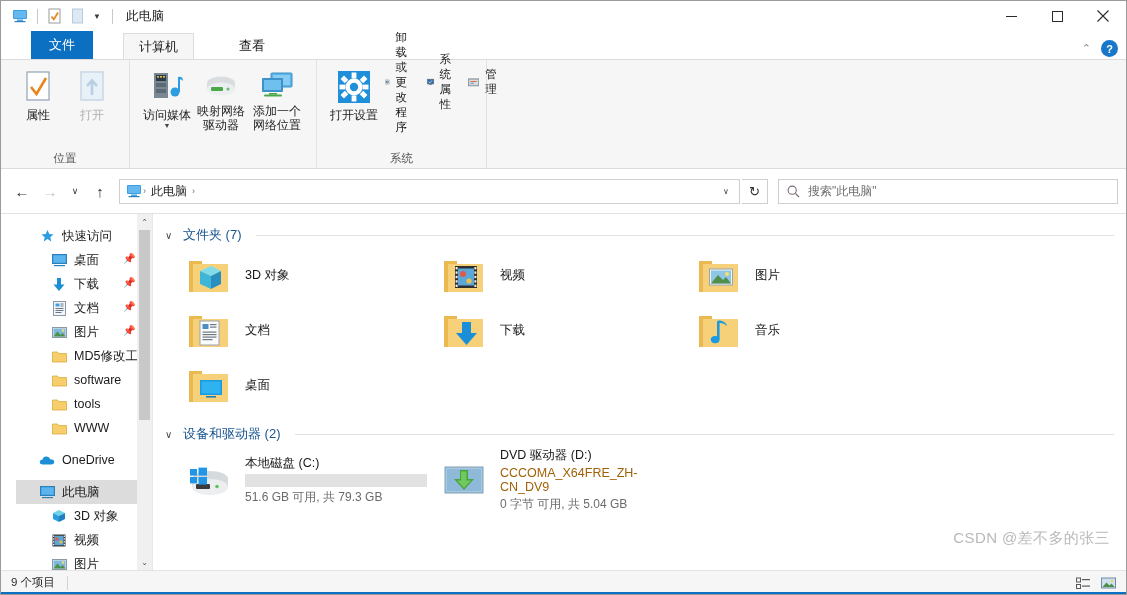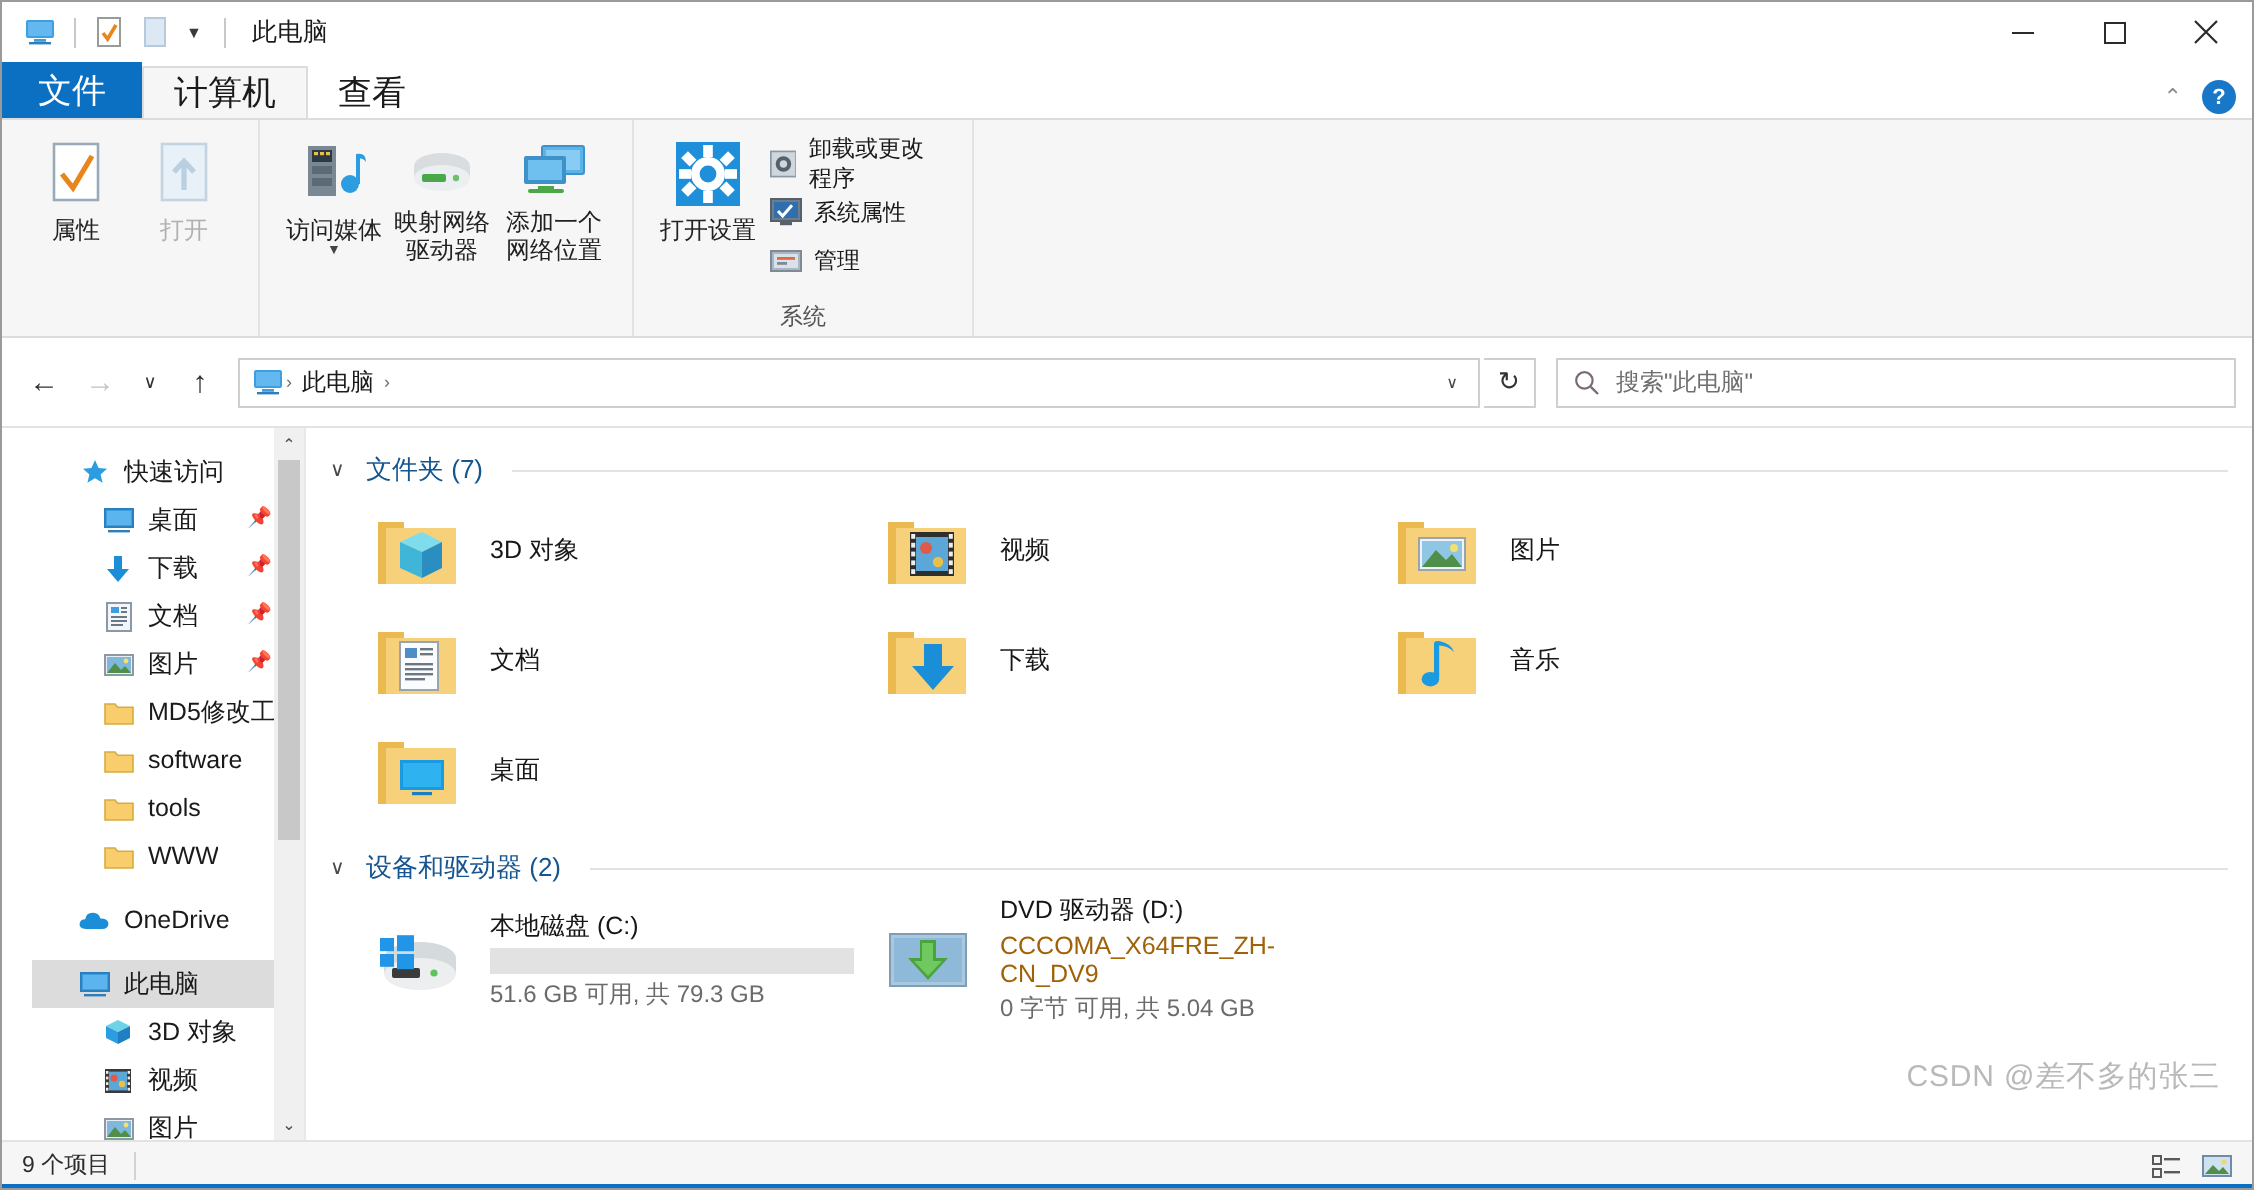--- a/index.html
+++ b/index.html
@@ -53,21 +53,21 @@
   
   .tabstrip {
     height: 28px; min-height: 28px;
     display: flex; align-items: flex-end;
     background: #ffffff;
     position: relative;
   }
   .tab {
     height: 26px; padding: 0 15px;
     display: flex; align-items: center;
-    font-size: 17px; color: #1a1a1a;
+    font-size: 13px; color: #1a1a1a; margin-left: 30px;
   }
   .tab.file {
     background: #0b6fc2; color: #fff;
     padding: 0 18px; height: 28px;
   }
   .tab.active {
     background: #f6f6f6;
     border-left: 1px solid #dcdcdc;
     border-right: 1px solid #dcdcdc;
     border-top: 1px solid #dcdcdc;
@@ -112,21 +112,21 @@
   .big-btn .lbl {
     font-size: 12px; color: #222; text-align: center;
     line-height: 14px; margin-top: 4px;
   }
   .big-btn.dim .lbl { color: #b0b0b0; }
   .small-btn {
     display: flex; align-items: center; gap: 6px;
     height: 24px; padding: 0 4px;
     font-size: 11.5px; color: #1a1a1a;
   }
-  .stack-col { display: flex; flex-direction: column; padding-top: 4px; }
+  .stack-col { display: flex; padding-top: 4px; }
   .dropcaret { font-size: 7px; color: #444; }
 
   
   .addrbar {
     height: 44px; min-height: 44px;
     display: flex; align-items: center;
     background: #ffffff;
     padding: 0 8px;
     gap: 2px;
   }
@@ -358,20 +358,21 @@
           <span class="lbl">属性</span>
         </div>
         <div class="big-btn dim">
           <svg width="32" height="34" viewBox="0 0 32 34">
             <rect x="5" y="2" width="22" height="28" fill="#e8f0f8" stroke="#c3d3e2" stroke-width="1.3"></rect>
             <path d="M16 25 L16 11 M11 16 L16 10.5 L21 16" stroke="#b9cfe2" stroke-width="2.6" fill="none"></path>
           </svg>
           <span class="lbl">打开</span>
         </div>
       </div>
+      <div class="rgroup-label">位置</div>
     </div>
 
     <div class="rgroup">
       <div class="rgroup-body">
         <div class="big-btn" style="width:52px">
           <svg width="34" height="34" viewBox="0 0 34 34">
             <rect x="4" y="3" width="14" height="25" fill="#7a8894"></rect>
             <rect x="6" y="5" width="10" height="6" fill="#2c3a46"></rect>
             <rect x="7" y="6" width="2" height="1.6" fill="#e8c04a"></rect>
             <rect x="10" y="6" width="2" height="1.6" fill="#e8c04a"></rect>

